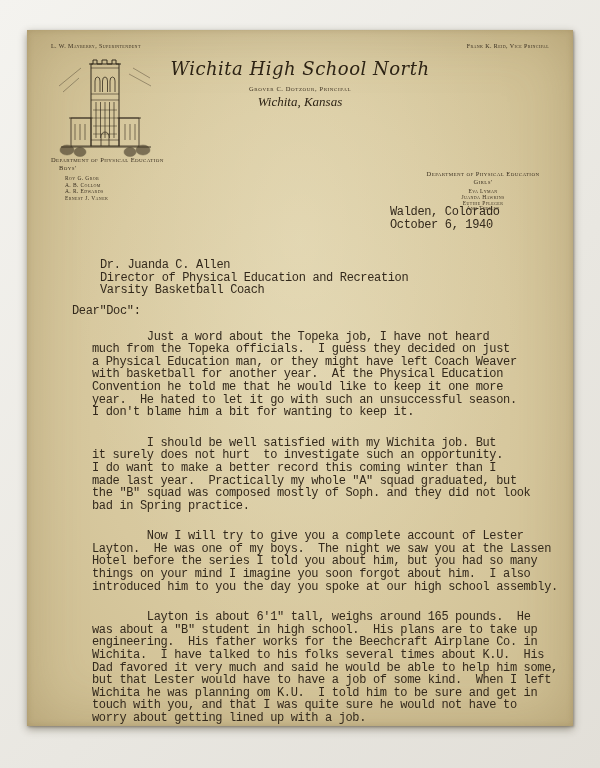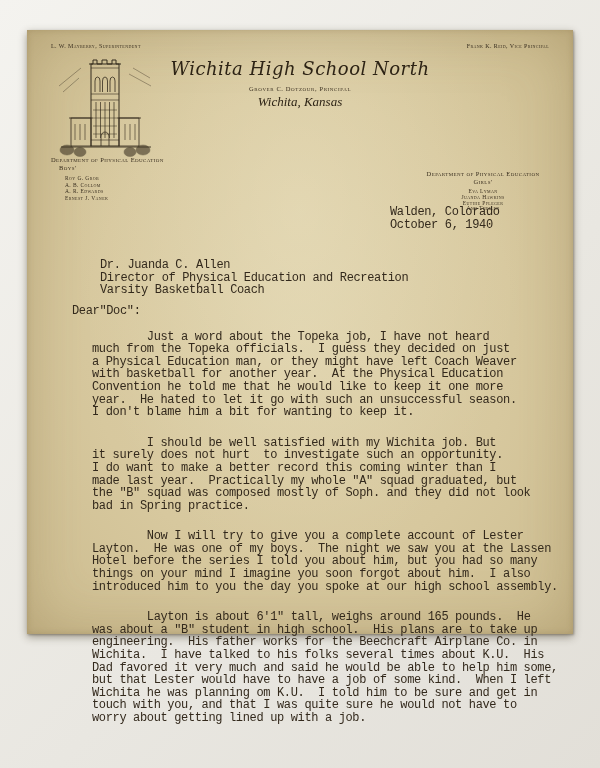--- a/index.html
+++ b/index.html
@@ -3,21 +3,21 @@
 <meta charset="utf-8">
 <style>
   * { margin:0; padding:0; box-sizing:border-box; }
   html,body { width:600px; height:768px; }
   body {
     font-family:"Liberation Serif", serif;
     background:linear-gradient(135deg,#f4f3ef 0%,#e9e7e1 60%,#e2dfd8 100%);
     position:relative; overflow:hidden;
   }
   .paper {
-    position:absolute; left:27px; top:30px; width:546px; height:604px;
+    position:absolute; left:27px; top:30px; width:546px; height:696px;
     background:
       radial-gradient(ellipse at 50% 30%, rgba(255,250,225,.25), rgba(0,0,0,0) 60%),
       radial-gradient(ellipse at 50% 50%, #dccfa8 0%, #d7c89e 55%, #cdbd90 100%);
     box-shadow: 0 3px 8px rgba(60,50,30,.45), 1px 1px 2px rgba(60,50,30,.35);
   }
   .paper::before{
     content:""; position:absolute; inset:0; pointer-events:none;
     box-shadow: inset 0 0 60px rgba(120,95,50,.28), inset 0 0 6px rgba(120,95,50,.25);
   }
   

